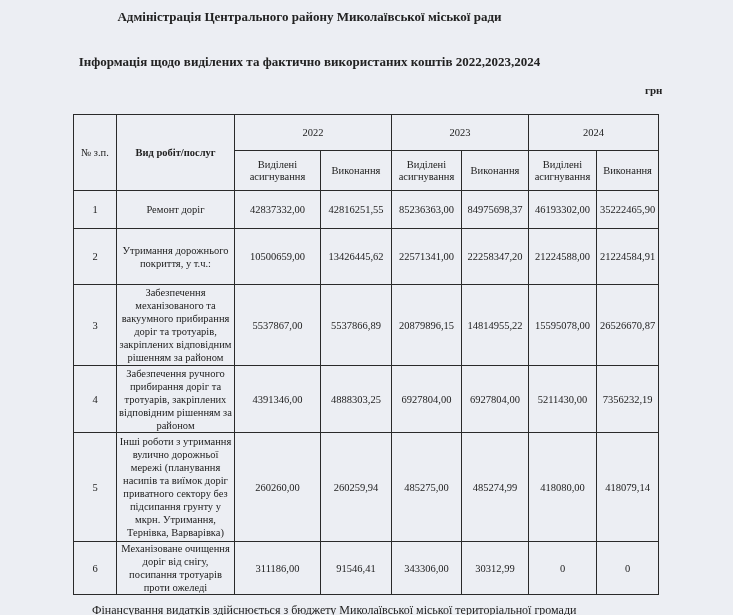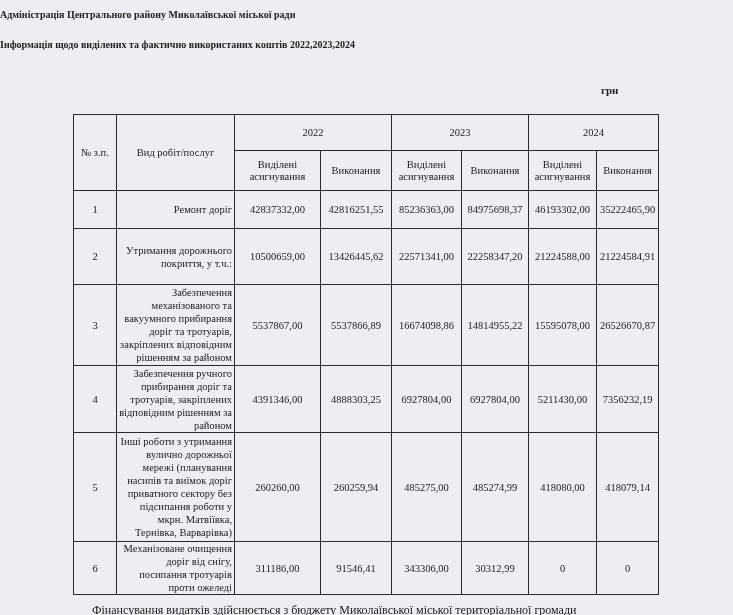--- a/index.html
+++ b/index.html
@@ -4,43 +4,43 @@
 <style>
   html, body { margin: 0; padding: 0; }
   body {
     width: 733px; height: 615px; overflow: hidden;
     background: #eceef3;
     font-family: "Liberation Serif", "DejaVu Serif", serif;
     color: #222;
     position: relative;
   }
   .title {
-    position: absolute; left: 0; width: 619px; text-align: left;
-    font-weight: bold; font-size: 10px;
+    position: absolute; left: 0; width: 619px; text-align: center;
+    font-weight: bold; font-size: 13px;
   }
   #t1 { top: 9px; }
-  #t2 { top: 39px; }
+  #t2 { top: 54px; }
   .currency {
-    position: absolute; top: 84px; left: 601px;
+    position: absolute; top: 84px; left: 645px;
     font-weight: bold; font-size: 11px; font-family: Liberation Serif, serif;
   }
   table {
     position: absolute; left: 73px; top: 114px;
     border-collapse: collapse;
     font-size: 10.5px;
   }
   td, th {
     border: 1.3px solid #2a2a2a;
     padding: 1px 3px;
     vertical-align: middle;
   }
   th { font-weight: normal; text-align: center; line-height: 12px; }
-  th.bold { font-weight: normal; }
+  th.bold { font-weight: bold; }
   td.num { text-align: center; }
-  td.desc { text-align: right; line-height: 13px; padding: 0 2px; }
+  td.desc { text-align: center; line-height: 13px; padding: 0 2px; }
   .footer {
     position: absolute; top: 603px; left: 92px;
     font-size: 12px; white-space: nowrap;
   }
 </style>
 </head>
 <body>
 
 <div class="title" id="t1">Адміністрація Центрального району Миколаївської міської ради</div>
 <div class="title" id="t2">Інформація щодо виділених та фактично використаних коштів 2022,2023,2024</div>
@@ -91,38 +91,38 @@
     <td class="num">22571341,00</td>
     <td class="num">22258347,20</td>
     <td class="num">21224588,00</td>
     <td class="num">21224584,91</td>
   </tr>
   <tr style="height:81px">
     <td class="num">3</td>
     <td class="desc">Забезпечення механізованого та вакуумного прибирання доріг та тротуарів, закріплених відповідним рішенням за районом</td>
     <td class="num">5537867,00</td>
     <td class="num">5537866,89</td>
-    <td class="num">16674098,86</td>
+    <td class="num">20879896,15</td>
     <td class="num">14814955,22</td>
     <td class="num">15595078,00</td>
     <td class="num">26526670,87</td>
   </tr>
   <tr style="height:67px">
     <td class="num">4</td>
     <td class="desc">Забезпечення ручного прибирання доріг та тротуарів, закріплених відповідним рішенням за районом</td>
     <td class="num">4391346,00</td>
     <td class="num">4888303,25</td>
     <td class="num">6927804,00</td>
     <td class="num">6927804,00</td>
     <td class="num">5211430,00</td>
     <td class="num">7356232,19</td>
   </tr>
   <tr style="height:109px">
     <td class="num">5</td>
-    <td class="desc">Інші роботи з утримання вулично дорожньої мережі (планування насипів та виїмок доріг приватного сектору без підсипання роботи у мкрн.  Матвіївка, Тернівка, Варварівка)</td>
+    <td class="desc">Інші роботи з утримання вулично дорожньої мережі (планування насипів та виїмок доріг приватного сектору без підсипання грунту у мкрн.  Утримання, Тернівка, Варварівка)</td>
     <td class="num">260260,00</td>
     <td class="num">260259,94</td>
     <td class="num">485275,00</td>
     <td class="num">485274,99</td>
     <td class="num">418080,00</td>
     <td class="num">418079,14</td>
   </tr>
   <tr style="height:53px">
     <td class="num">6</td>
     <td class="desc">Механізоване очищення доріг від снігу, посипання тротуарів проти ожеледі</td>

